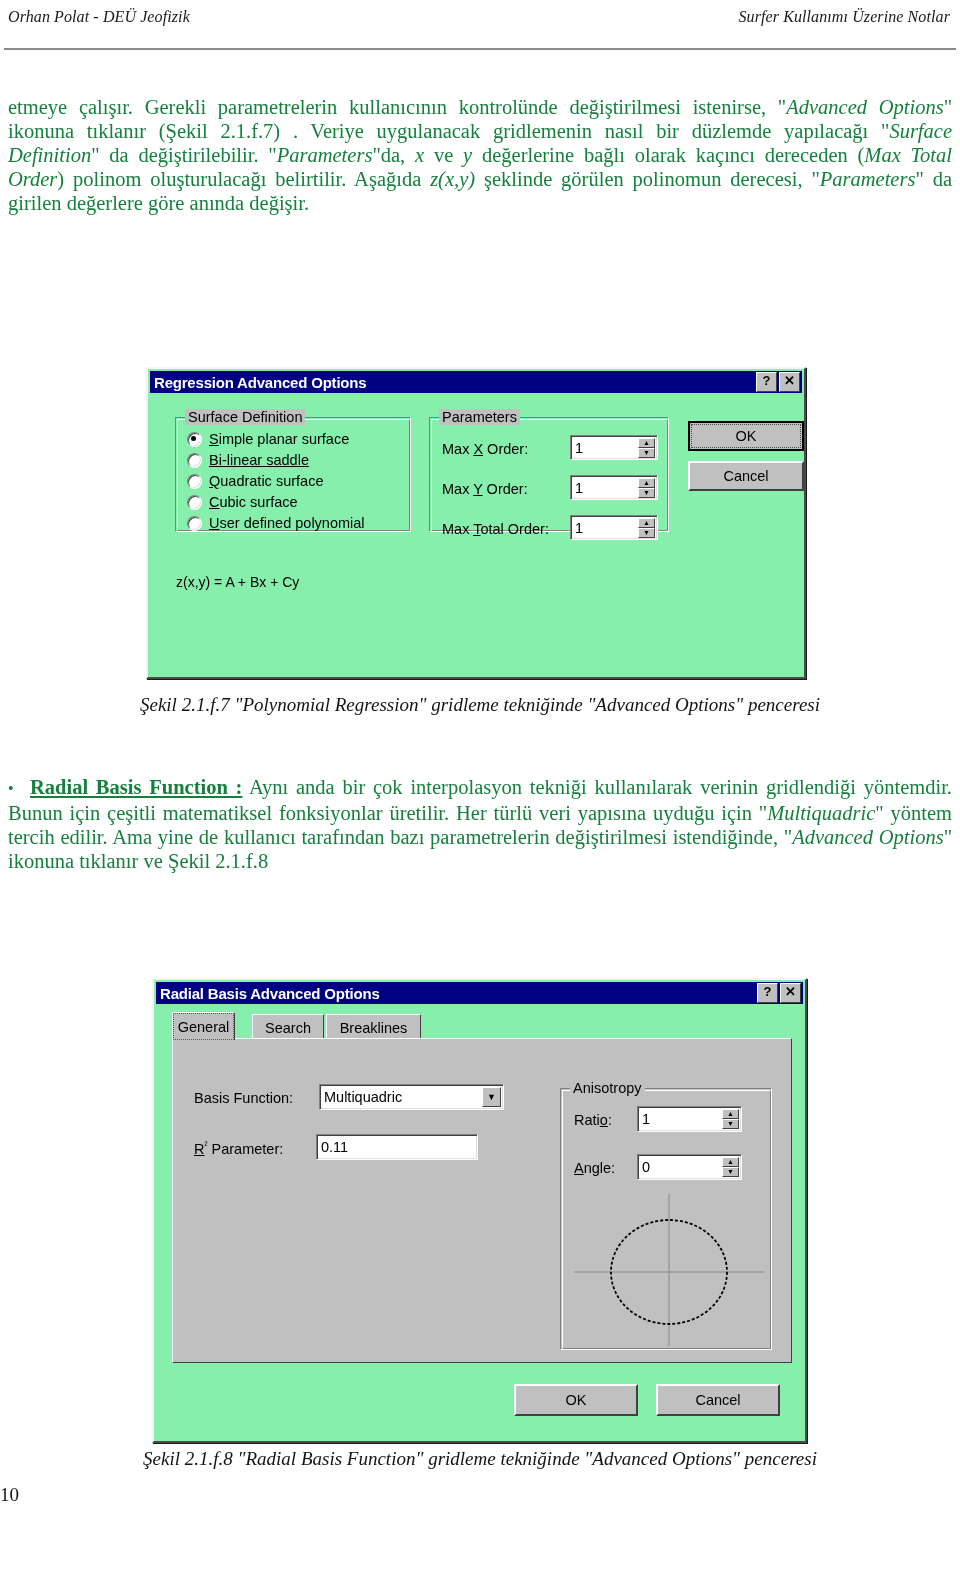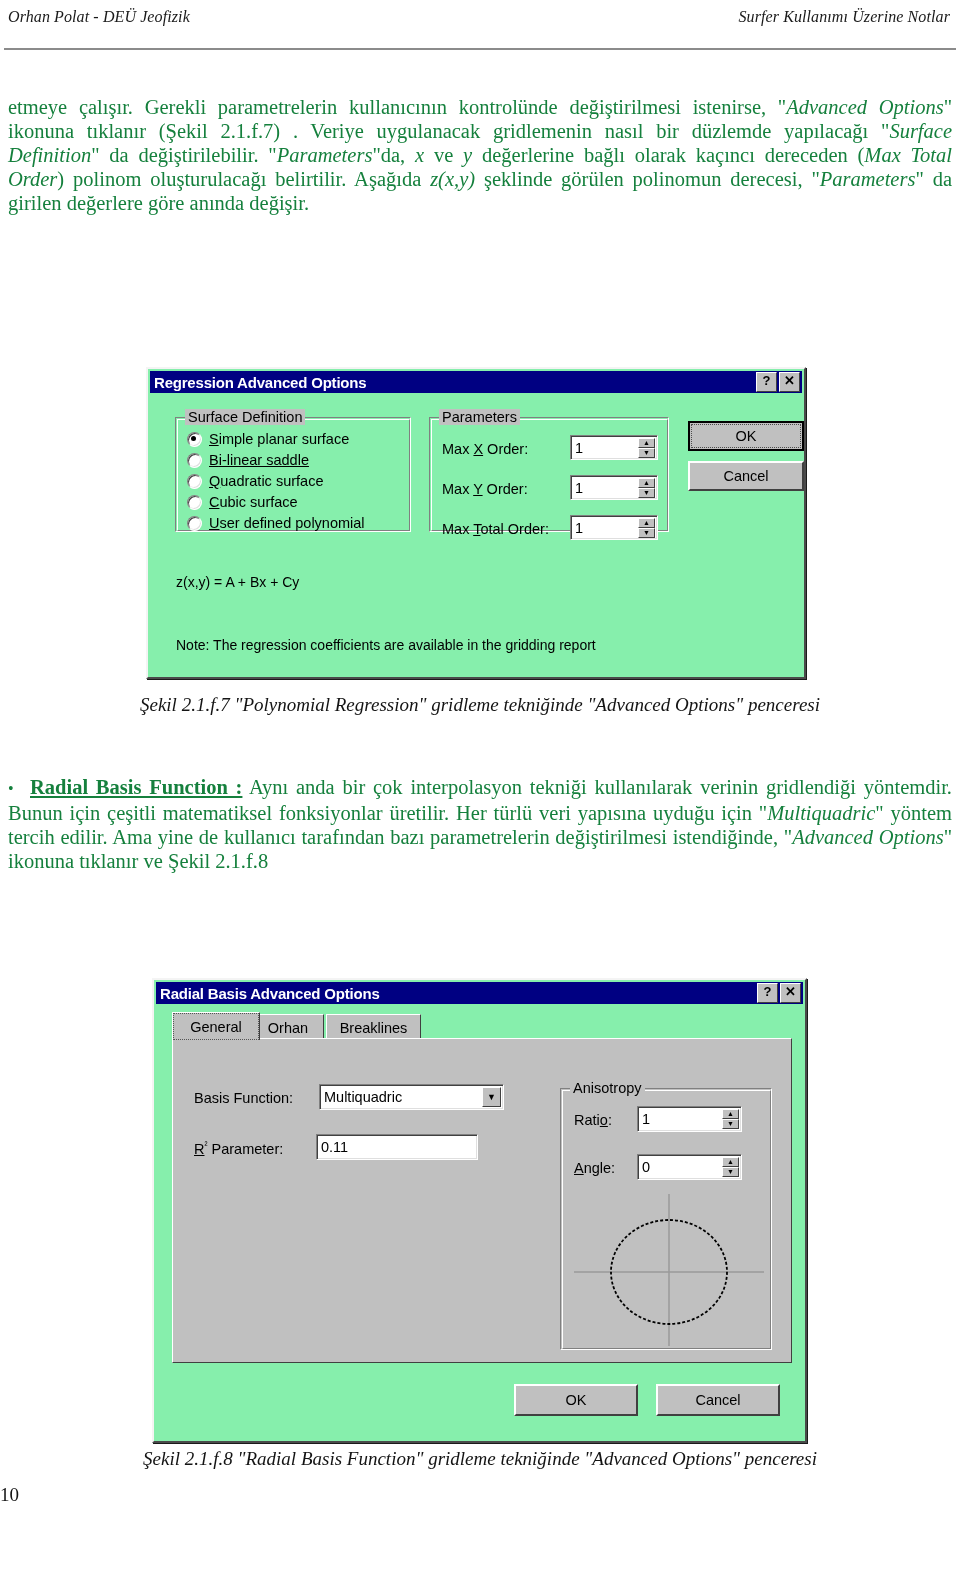--- a/index.html
+++ b/index.html
@@ -406,42 +406,41 @@
   </div>
 
   <div class="btn default" style="left:540px; top:52px; width:116px; height:30px;">
     <span class="inner">OK</span>
   </div>
   <div class="btn" style="left:540px; top:92px; width:116px; height:30px;">
     <span>Cancel</span>
   </div>
 
   <div class="plain-text" style="left:28px; top:205px;">z(x,y) = A + Bx + Cy</div>
-  <div class="plain-text" style="left:28px; top:268px;">Note: The regression coefficients are available in the gridding report</div>
 </div>
 
 <div class="caption" id="cap-1">Şekil 2.1.f.7 "Polynomial Regression" gridleme tekniğinde "Advanced Options" penceresi</div>
 
 <div class="body-text" id="para-2"><span class="bullet-dot">•</span><span class="bullet-head">Radial Basis Function :</span><span> Aynı anda bir çok interpolasyon tekniği kullanılarak verinin gridlendiği yöntemdir. Bunun için çeşitli matematiksel fonksiyonlar üretilir. Her türlü veri yapısına uyduğu için "</span><span class="i">Multiquadric</span><span>" yöntem tercih edilir. Ama yine de kullanıcı tarafından bazı parametrelerin değiştirilmesi istendiğinde, "</span><span class="i">Advanced Options</span><span>" ikonuna tıklanır ve Şekil 2.1.f.8</span></div>
 
 <div class="win-dialog" id="dlg2" style="left:152px; top:978px; width:655px; height:465px;">
 
   <div class="title-bar">
     <div class="title-text">Radial Basis Advanced Options</div>
     <div class="tb-btn">?</div>
     <div class="tb-btn">✕</div>
   </div>
 
-  <div class="tab active" style="left:18px; top:32px; width:88px; height:28px;">
+  <div class="tab active" style="left:18px; top:32px; width:63px; height:28px;">
     <span class="tinner">
         <span>General</span>
       </span>
   </div>
   <div class="tab" style="left:98px; top:34px; width:72px; height:26px;">
-    <span>Orhan</span>
+    <span>Search</span>
   </div>
   <div class="tab" style="left:172px; top:34px; width:95px; height:26px;">
     <span>Breaklines</span>
   </div>
 
   <div class="tabpage" style="left:18px; top:58px; width:620px; height:325px;"></div>
 
   <div class="lbl" style="left:40px; top:110px;">Basis Function:</div>
   <div class="field" style="left:165px; top:104px; width:185px; height:26px;">
     <span>Multiquadric</span>

